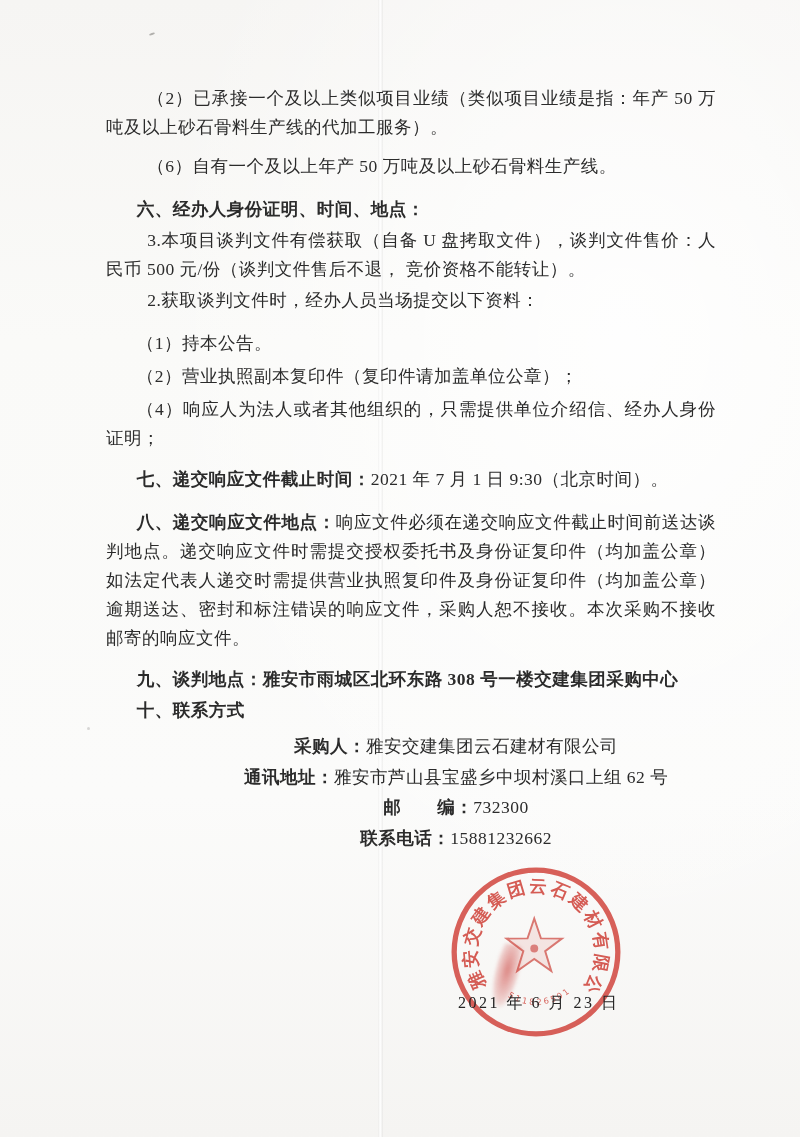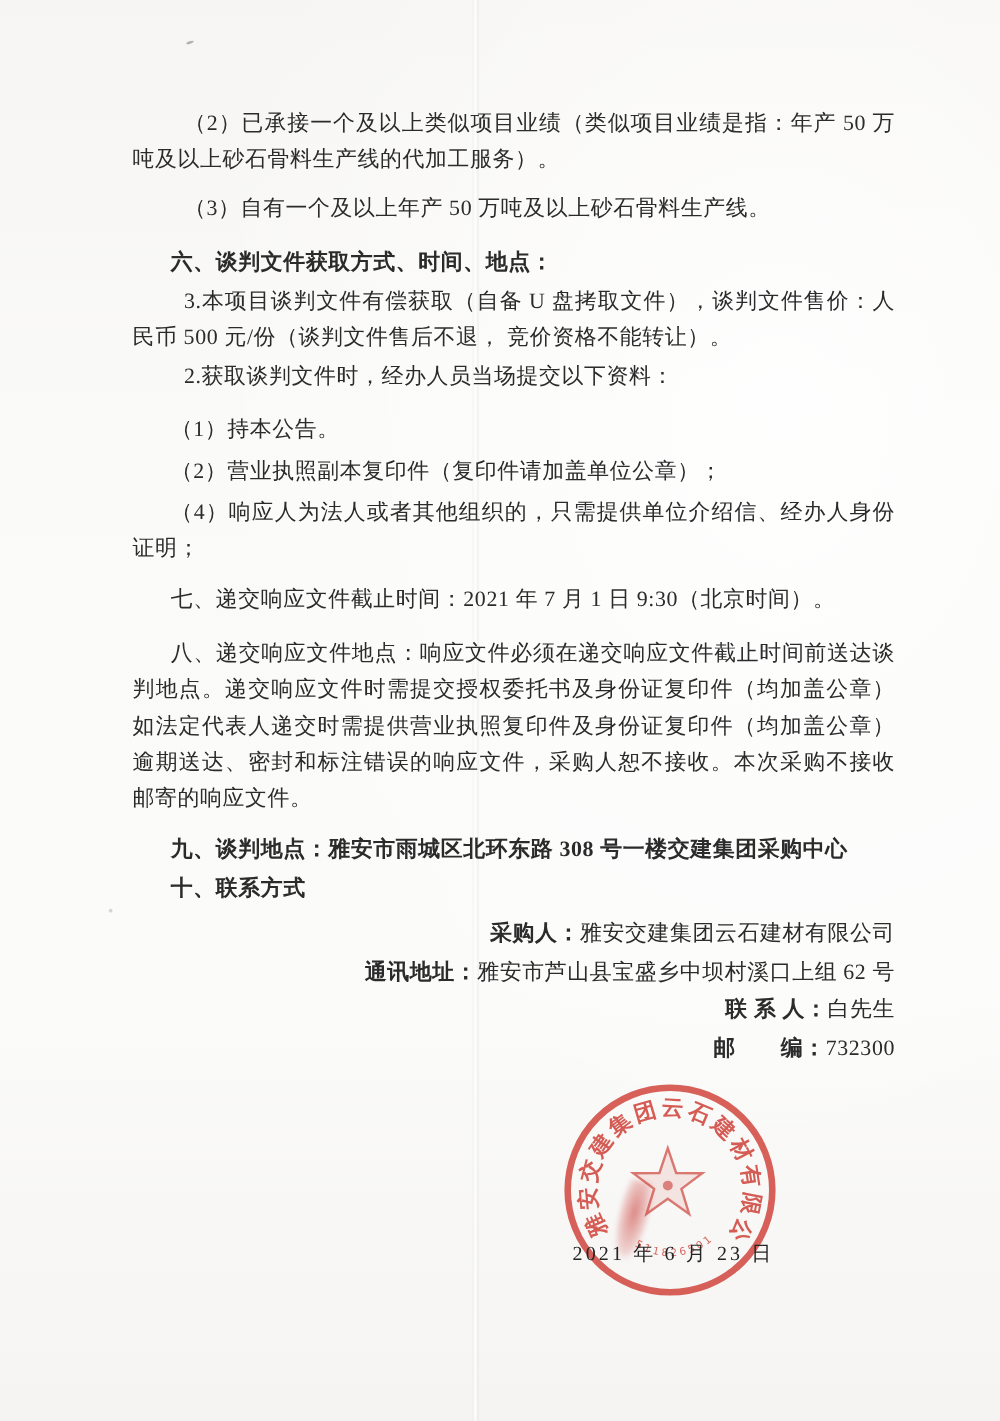--- a/index.html
+++ b/index.html
@@ -29,28 +29,28 @@
   .content{
     position:absolute; left:0; top:84px; width:800px;
     padding:0 84px 0 106px;
     font-size:17.5px; line-height:29px;
     text-align:justify;
     letter-spacing:.5px;
   }
   p{ text-indent:2.35em; }
   p.item{ text-indent:1.75em; }
   p.sec-h{ text-indent:1.75em; font-weight:bold; }
-  b{ font-weight:normal; }
+  b{ font-weight:bold; }
 
   .mb10{ margin-bottom:10px; } .mb14{ margin-bottom:14px; }
   .mb4{ margin-bottom:4px; }  .mb2{ margin-bottom:2px; }
   .mb12{ margin-bottom:12px; }
 
   .contacts{ margin-top:6px; padding-left:66px; }
-  .contact-line{ line-height:30.5px; text-indent:0; text-align:right;margin-left:24px; }
+  .contact-line{ line-height:30.5px; text-indent:0; text-align:center;margin-left:24px; }
   .contact-line .lbl{ font-weight:bold; }
 
   
   .seal{
     position:absolute; left:448px; top:864px; width:176px; height:176px;
     opacity:.92; filter:blur(.3px);
   }
   .seal svg{ width:100%; height:100%; }
   .smudge{
     position:absolute; left:494px; top:944px; width:24px; height:64px;
@@ -67,42 +67,42 @@
 
 <div class="page">
 
   <div class="fold"></div>
   <div class="speck a"></div>
   <div class="speck b"></div>
 
   <div class="content">
 
     <p class="mb10">（2）已承接一个及以上类似项目业绩（类似项目业绩是指：年产 50 万吨及以上砂石骨料生产线的代加工服务）。</p>
-    <p class="mb14">（3）自有一个及以上年产 50 万吨及以上砂石骨料生产线。</p>
+    <p class="mb14">（6）自有一个及以上年产 50 万吨及以上砂石骨料生产线。</p>
 
-    <p class="sec-h mb2">六、谈判文件获取方式、时间、地点：</p>
+    <p class="sec-h mb2">六、经办人身份证明、时间、地点：</p>
     <p class="mb2">3.本项目谈判文件有偿获取（自备 U 盘拷取文件），谈判文件售价：人民币 500 元/份（谈判文件售后不退， 竞价资格不能转让）。</p>
     <p class="mb14">2.获取谈判文件时，经办人员当场提交以下资料：</p>
 
     <p class="item mb4">（1）持本公告。</p>
     <p class="item mb4">（2）营业执照副本复印件（复印件请加盖单位公章）；</p>
     <p class="item mb12">（4）响应人为法人或者其他组织的，只需提供单位介绍信、经办人身份证明；</p>
 
     <p class="item mb14"><b>七、递交响应文件截止时间：</b><span>2021 年 7 月 1 日 9:30（北京时间）。</span></p>
 
     <p class="item mb12"><b>八、递交响应文件地点：</b><span>响应文件必须在递交响应文件截止时间前送达谈判地点。递交响应文件时需提交授权委托书及身份证复印件（均加盖公章）如法定代表人递交时需提供营业执照复印件及身份证复印件（均加盖公章）逾期送达、密封和标注错误的响应文件，采购人恕不接收。本次采购不接收邮寄的响应文件。</span></p>
 
     <p class="sec-h mb2">九、谈判地点：雅安市雨城区北环东路 308 号一楼交建集团采购中心</p>
     <p class="sec-h">十、联系方式</p>
 
     <div class="contacts">
       <p class="contact-line"><span class="lbl">采购人：</span><span>雅安交建集团云石建材有限公司</span></p>
       <p class="contact-line"><span class="lbl">通讯地址：</span><span>雅安市芦山县宝盛乡中坝村溪口上组 62 号</span></p>
-      <p class="contact-line"><span class="lbl">联 系 人：</span><span>白先生</span></p>
       <p class="contact-line"><span class="lbl">邮　　编：</span><span>732300</span></p>
+      <p class="contact-line"><span class="lbl">联系电话：</span><span>15881232662</span></p>
     </div>
   </div>
 
   <div class="seal">
     <svg viewBox="0 0 200 200" xmlns="http://www.w3.org/2000/svg">
       <circle cx="100" cy="100" r="93" fill="none" stroke="#cf4038" stroke-width="6" opacity=".9"></circle>
       <defs>
         <path id="arcTop" d="M 44.3,139 A 68,68 0 1 1 155.7,139" fill="none"></path>
         <path id="arcBottom" d="M 61.4,146 A 60,60 0 0 0 138.6,146" fill="none"></path>
       </defs>

